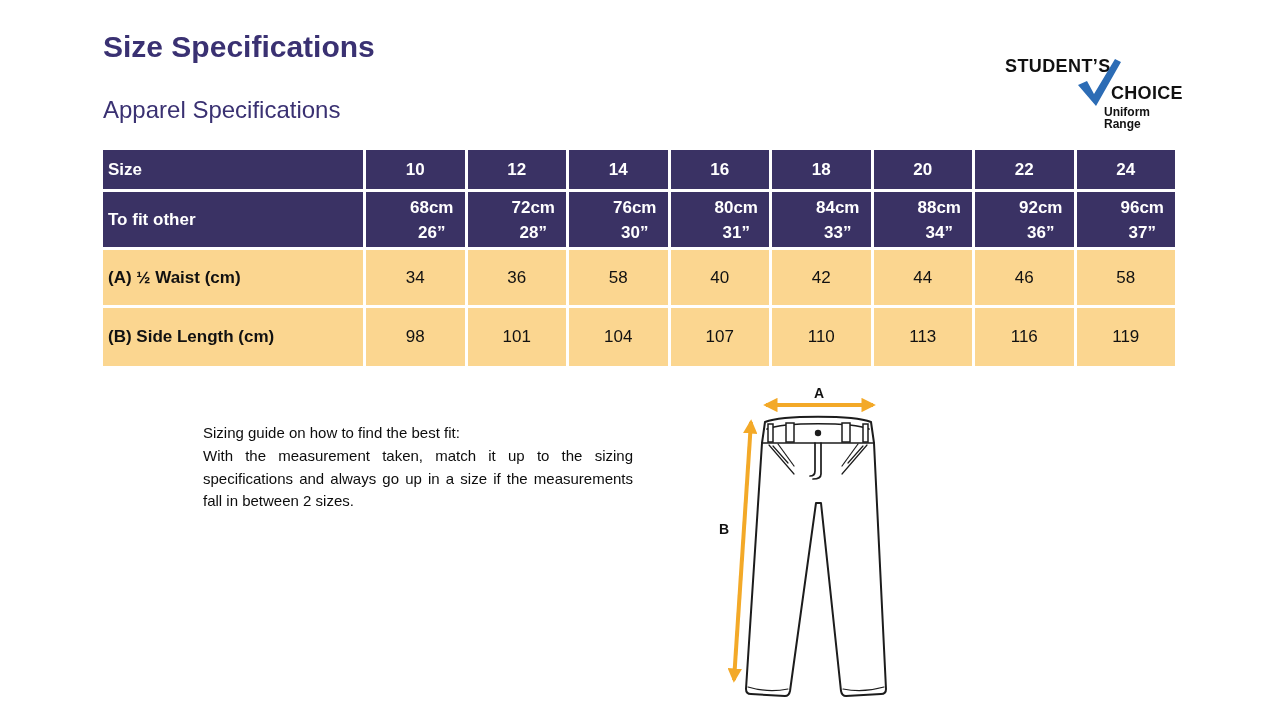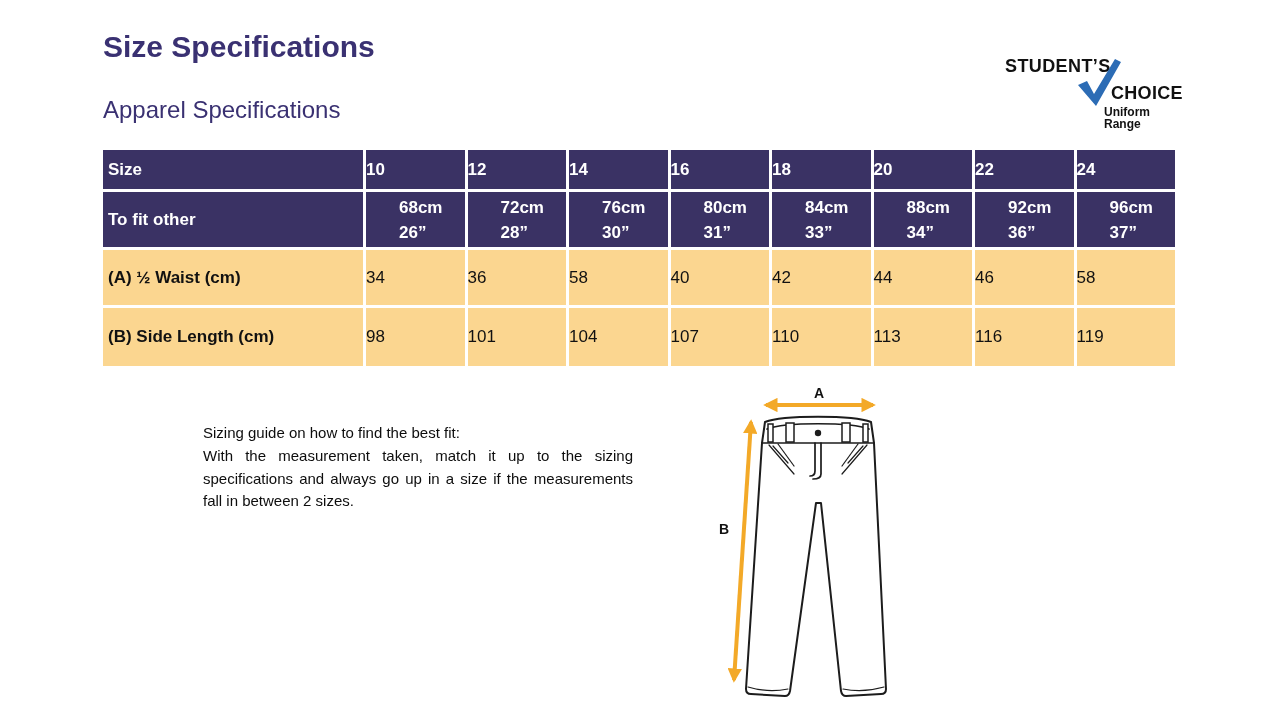--- a/index.html
+++ b/index.html
@@ -56,20 +56,21 @@
   table.spec {
     position:absolute; left:100px; top:147px;
     width:1078px;
     border-collapse:collapse; table-layout:fixed;
   }
   table.spec col.label-col { width:263px; }
   table.spec td {
     border:3px solid var(--border-white);
     font-size:17px;
     vertical-align:middle;
+    text-align:center;
     padding:0;
   }
   table.spec tr.hdr td {
     background:var(--header-bg);
     color:#fff; font-weight:bold;
   }
   table.spec tr.val td {
     background:var(--row-bg);
     color:#111;
   }

